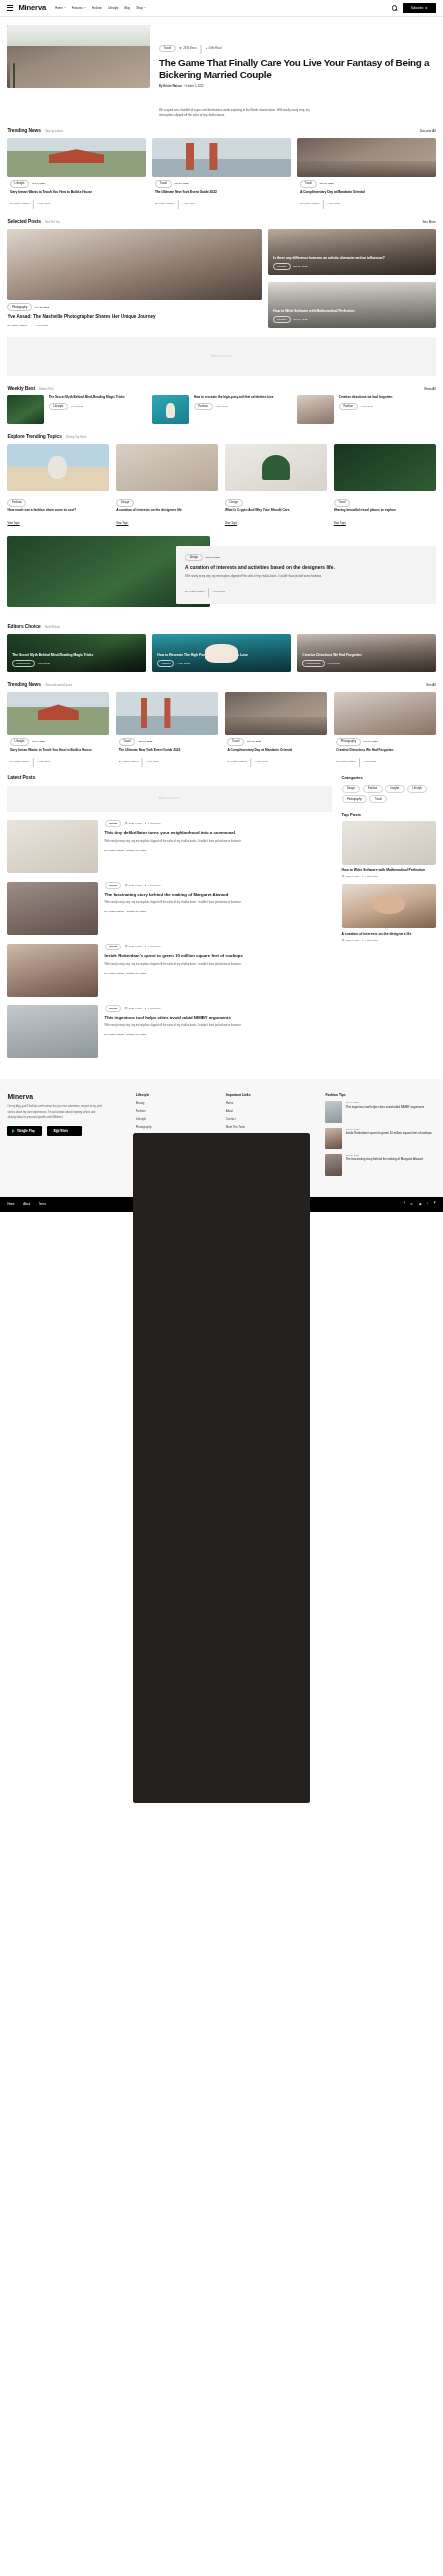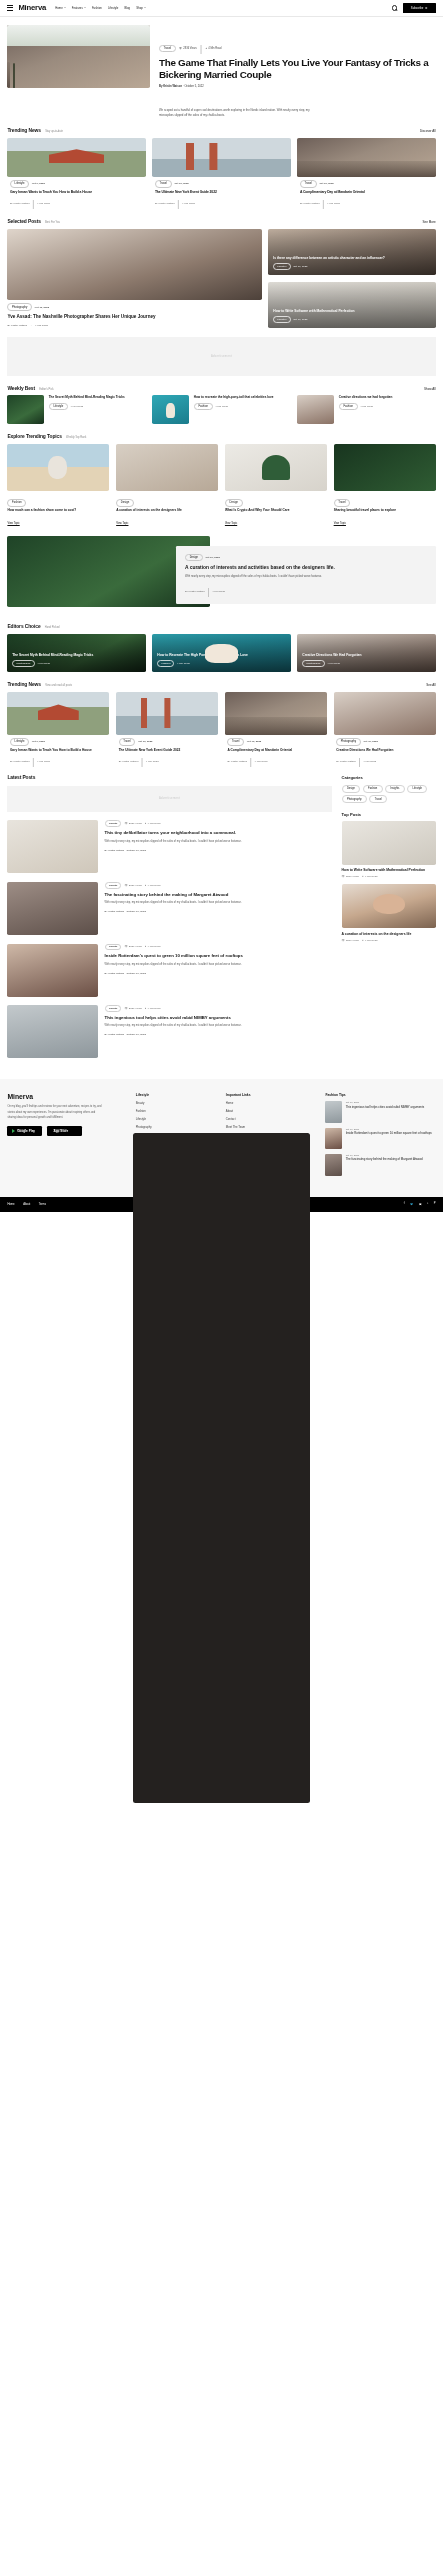--- a/index.html
+++ b/index.html
@@ -222,21 +222,21 @@
 
 <section class="hero">
   <div class="hero-img ph-canyon"></div>
   <div class="hero-body">
     <div class="meta-row">
       <span class="tag">Travel</span>
       <span class="meta-txt">👁 <span>2836 Views</span></span>
       <span class="dotdiv">|</span>
       <span class="meta-txt">◕ <span>4 Min Read</span></span>
     </div>
-    <h1 class="hero-title">The Game That Finally Lets You Live Your Fantasy of Tricks a Bickering Married Couple</h1>
+    <h1 class="hero-title">The Game That Finally Care You Live Your Fantasy of Being a Bickering Married Couple</h1>
     <div class="byline">
       <b>By Kristin Watson</b>
       <span> · </span>
       <span>October 5, 2022</span>
     </div>
     <p class="hero-desc">We scoped out a handful of super cool destinations worth exploring in the Nordic island nation. With nearly every step, my microspikes slipped off the soles of my chukka boots.</p>
   </div>
 </section>
 
 <div class="sec-head">

